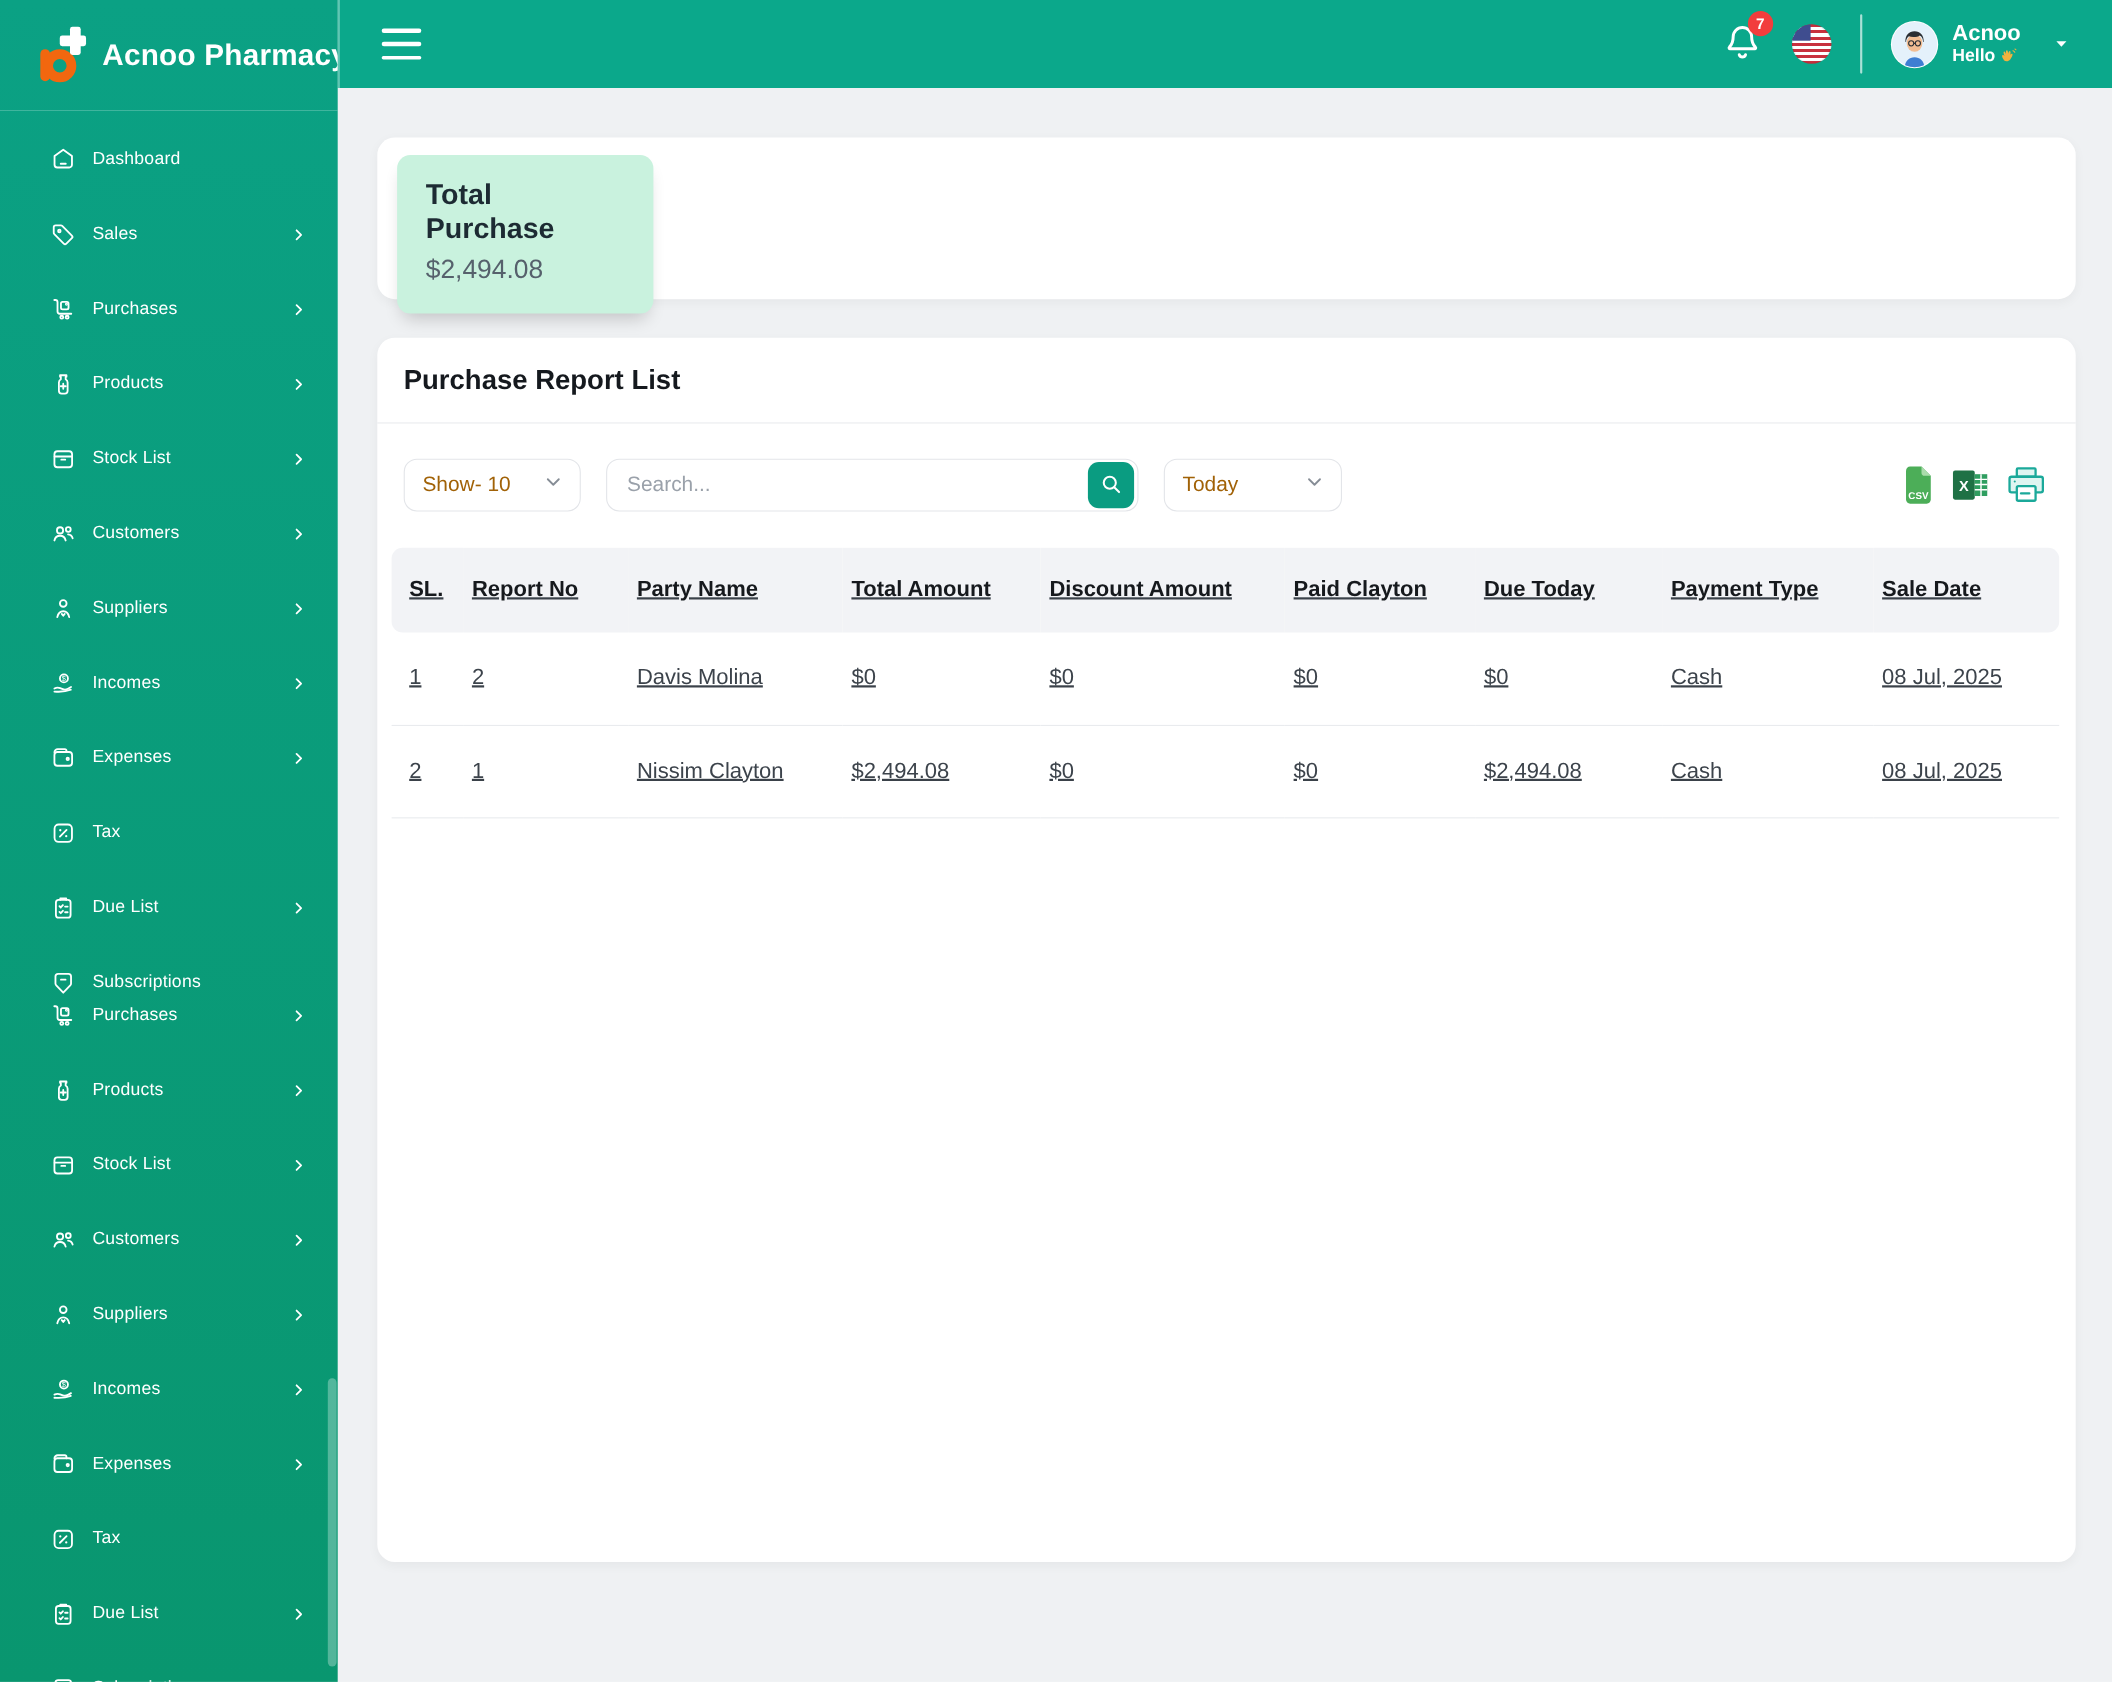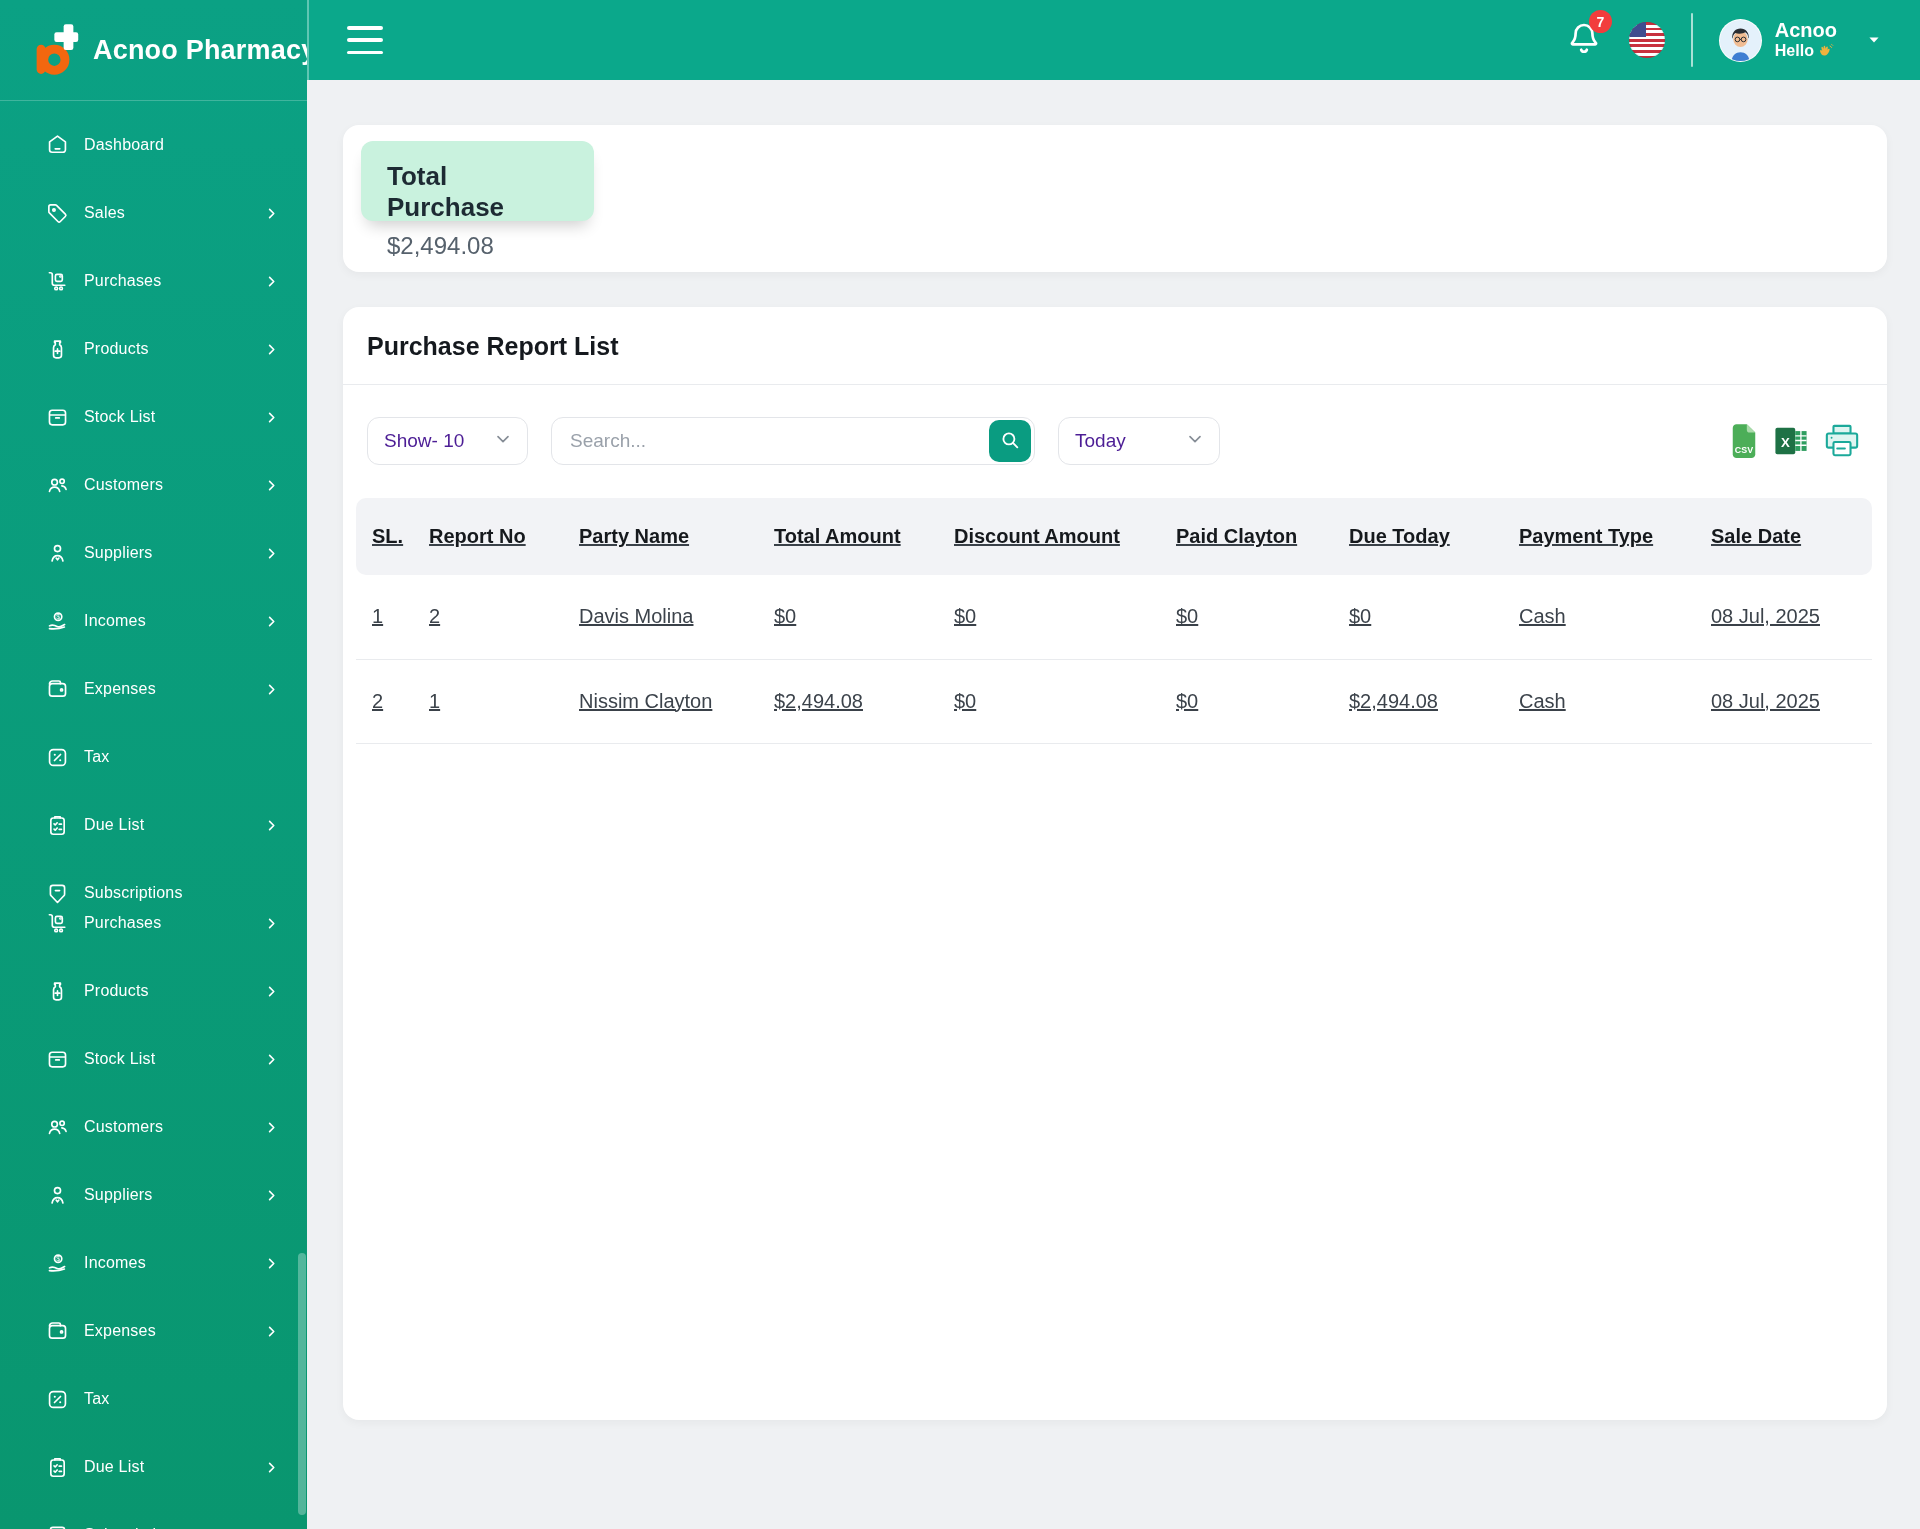--- a/index.html
+++ b/index.html
@@ -59,33 +59,33 @@
   .user-name { color:#fff; font-weight:bold; font-size:20px; }
   .user-greet { color:#fff; font-weight:600; font-size:16px; display:flex; align-items:center; gap:3px; }
   .wave svg { width:18px; height:18px; display:block; }
   .caret { margin-left:14px; display:flex; }
   .caret svg { width:20px; height:20px; }
   
   .content { flex:1; padding:45px 33px 0 36px; }
   .card { background:#fff; border-radius:16px; box-shadow:0 3px 10px rgba(0,0,0,.045); }
   .summary-strip { height:147px; padding:16px 18px; }
   .summary-card {
-    width:233px; height:80px; border-radius:12px; background:var(--accent-green-card,#c9f2de);
+    width:233px; height:144px; border-radius:12px; background:var(--accent-green-card,#c9f2de);
     padding:20px 26px; box-shadow:0 10px 16px -6px rgba(0,0,0,.20);
   }
   .summary-title { font-size:26px; font-weight:bold; color:#1d2b33; }
   .summary-value { font-size:24px; color:#56616c; margin-top:9px; }
   .report-card { margin-top:35px; height:1113px; display:flex; flex-direction:column; }
   .report-head { padding:25px 24px 23px; border-bottom:1px solid #e9ebee; }
   .report-title { font-size:25px; font-weight:bold; color:#15191e; }
   .controls { display:flex; align-items:center; padding:32px 26px 0 24px; }
   .pill {
     height:48px; border:1px solid #e3e5e9; border-radius:12px; background:#fff;
     display:flex; align-items:center; justify-content:space-between;
-    font-size:19px; color:#4c1d95; padding:0 14px 0 16px; cursor:pointer;
+    font-size:19px; color:#a16207; padding:0 14px 0 16px; cursor:pointer;
   }
   .pill svg { width:20px; height:20px; }
   .show-pill { width:161px; }
   .today-pill { width:162px; margin-left:23px; }
   .search-wrap {
     width:484px; height:48px; margin-left:23px; border:1px solid #e3e5e9; border-radius:12px;
     display:flex; align-items:center; padding:0 3px 0 18px; background:#fff;
   }
   .search-wrap input { flex:1; border:none; outline:none; font-size:19px; color:#3f464e;
     font-family:inherit; background:transparent; }

